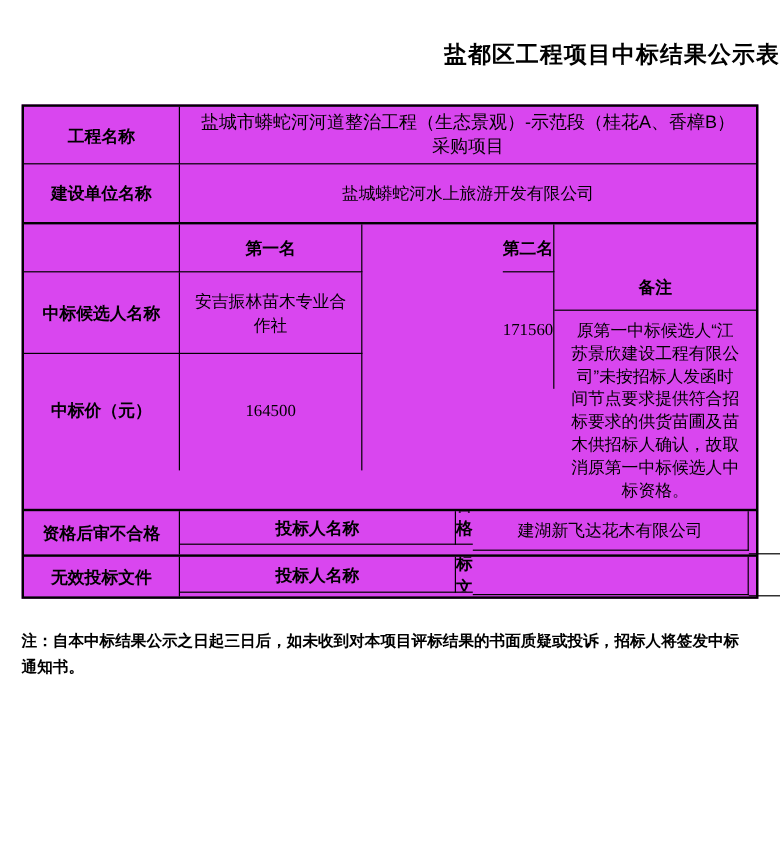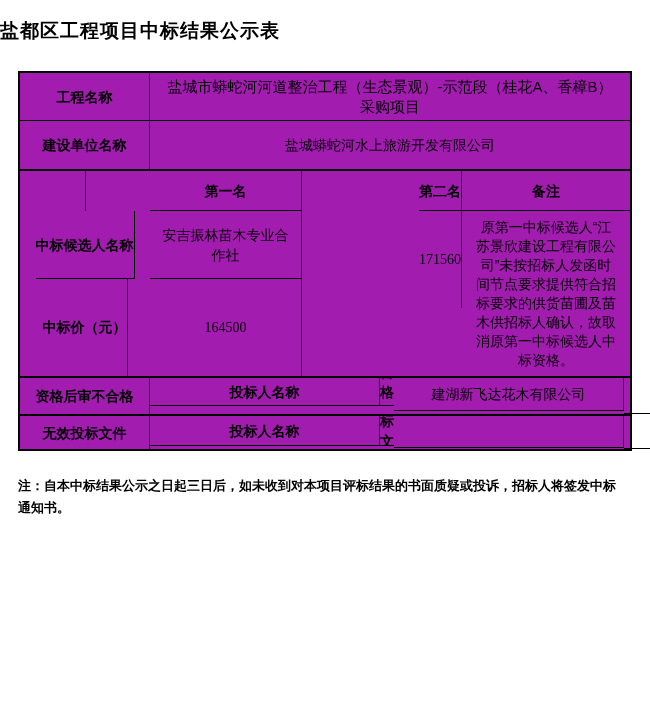--- a/index.html
+++ b/index.html
@@ -11,34 +11,34 @@
     font-family: "Liberation Sans", "DejaVu Sans", sans-serif;
     color: #000000;
   }
   .page {
     position: relative;
     width: 650px;
     height: 702px;
     overflow: hidden;
   }
   .doc-title {
-    padding-top: 16px;
+    padding-top: 32px;
     height: 30px;
     line-height: 30px;
-    text-align: left;
+    text-align: right;
     font-size: 19px;
     font-weight: bold;
     letter-spacing: 1px;
   }
   .tbl {
     box-sizing: border-box;
     width: 614px;
     margin: 25px 0 0 18px;
     border: 2px solid #000000;
-    background: #a21caf;
+    background: #d946ef;
   }
   .row { display: flex; }
   .cell {
     box-sizing: border-box;
     display: flex;
     align-items: center;
     justify-content: center;
     text-align: center;
     border-right: 1px solid #000000;
     border-bottom: 1px solid #000000;
@@ -49,24 +49,24 @@
   .bold { font-weight: bold; }
   .noR { border-right: none !important; }
   .noB { border-bottom: none !important; }
   .labcol { width: 130px; flex: 0 0 130px; }
   .flexfill { flex: 1 1 auto; }
   .pre { white-space: pre-line; }
   .val-project { font-size: 15px; padding: 0 4px; }
   
   .rankblock { display: flex; border-top: 2px solid #000000; }
   .rcol { display: flex; flex-direction: column; }
-  .rcolA { width: 130px; flex: 0 0 130px; align-items: center; }
+  .rcolA { width: 130px; flex: 0 0 130px; }
   .rcolB { width: 152px; flex: 0 0 152px; }
   .rcolC { width: 160px; flex: 0 0 160px; align-items: flex-end; }
-  .rcolD { flex: 1 1 auto; }
+  .rcolD { flex: 1 1 auto; margin-top: 32px; }
   .h40 { height: 40px; }
   .h68 { height: 68px; }
   .h97 { height: 97px; font-family: Liberation Mono, monospace; }
   .cell-cand1 { padding: 0 9px; }
   .cell-cand2 { padding: 0 8px; }
   .num { font-family: "Liberation Serif", "DejaVu Serif", serif; font-size: 14px; }
   .remark-cell {
     height: 165px;
     padding: 0 13px;
     font-size: 14px;

